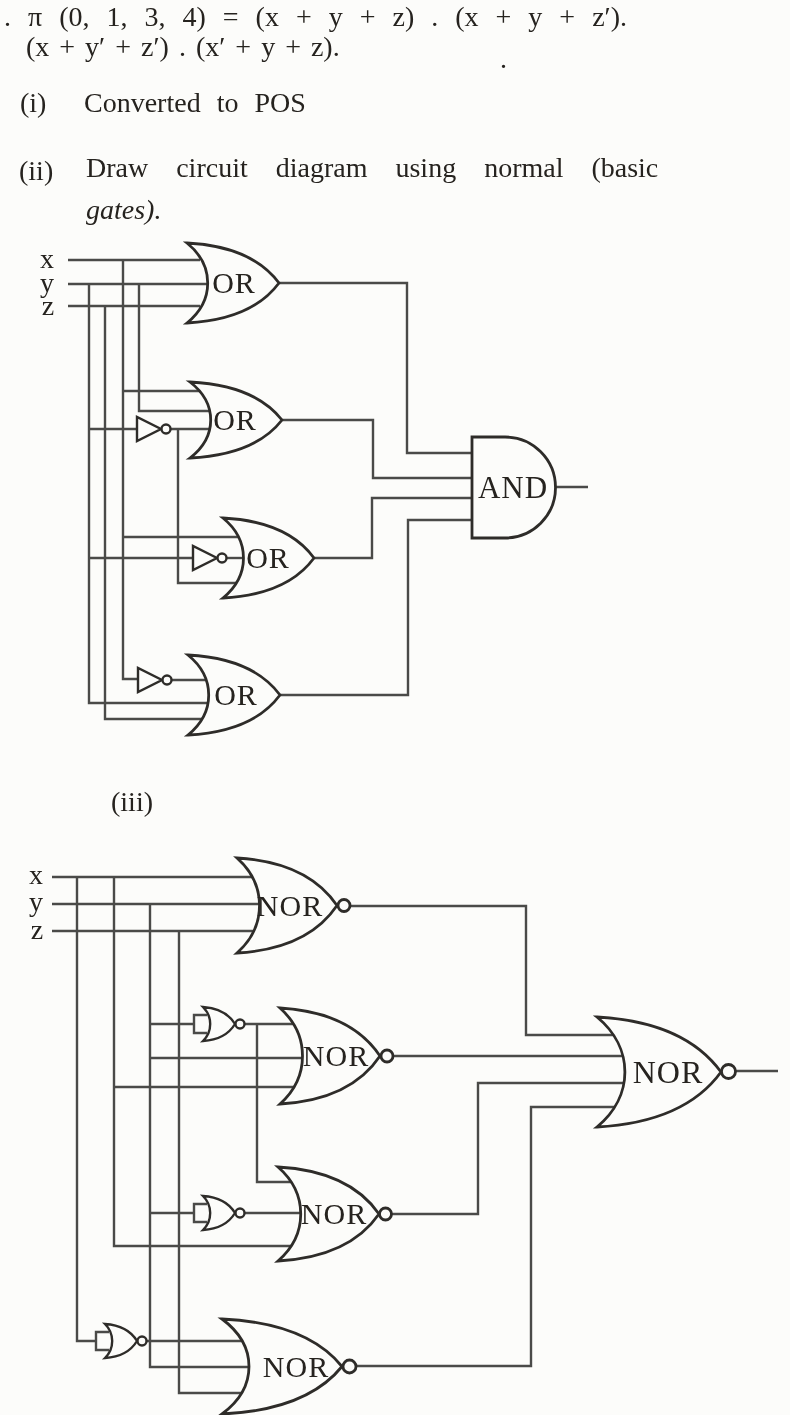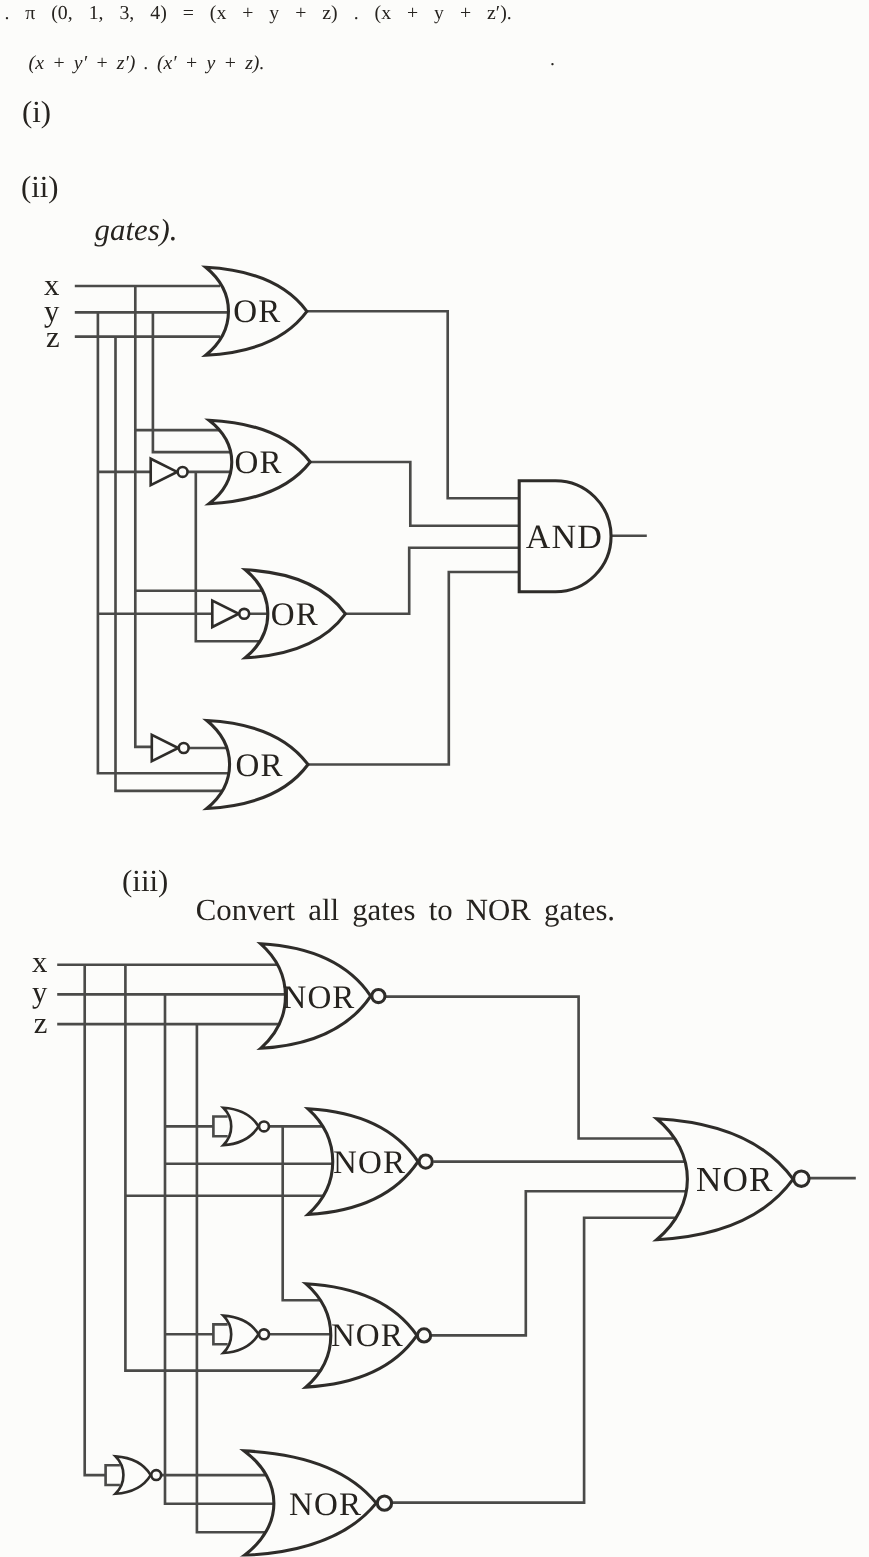--- a/index.html
+++ b/index.html
@@ -1,48 +1,49 @@
 <!DOCTYPE html>
 <html><head>
 <meta charset="utf-8">
 <style>
   html,body{margin:0;padding:0;}
   body{width:790px;height:1415px;background:#fcfcfa;position:relative;overflow:hidden;
        font-family:"Liberation Serif",serif;}
   .page{position:absolute;inset:0;}
   .t{position:absolute;color:#26231f;white-space:nowrap;line-height:1.1;
      font-family:"Liberation Serif",serif;}
-  .f1{font-size:18px;}
+  .f1{font-size:28px;}
   .f2{font-size:28px;}
   svg{position:absolute;left:0;top:0;}
   .wire{fill:none;stroke:#4a4a48;stroke-width:2.4;}
   .gate{fill:#fcfcfa;stroke:#2e2c29;stroke-width:2.8;}
   .thin{stroke-width:2.4;}
   .lbl{fill:#26231f;font-family:"Liberation Serif",serif;text-anchor:middle;letter-spacing:1px;}
   .fs28{font-size:28px;letter-spacing:0;}
   .fs30{font-size:30px;}
   .fs31{font-size:31px;}
   .fs32{font-size:32px;}
 </style>
 </head>
 <body>
 
 <div class="page">
 
   <div class="t f1" style="left:4px;top:2px;word-spacing:10px;">. π (0, 1, 3, 4) = (x + y + z) . (x + y + z′).</div>
-  <div class="t f1" style="left:26px;top:48px;word-spacing:3px;font-style:italic;">(x + y′ + z′) . (x′ + y + z).</div>
+  <div class="t f1" style="left:26px;top:32px;word-spacing:3px;">(x + y′ + z′) . (x′ + y + z).</div>
   <div class="t f1" style="left:500px;top:44px;">.</div>
 
   <div class="t f2" style="left:20px;top:88px;">(i)</div>
+  <div class="t f2" style="left:84px;top:88px;word-spacing:9px;">Converted to POS</div>
 
   <div class="t f2" style="left:19px;top:156px;">(ii)</div>
+  <div class="t f2" style="left:86px;top:153px;word-spacing:21px;">Draw circuit diagram using normal (basic</div>
   <div class="t f2" style="left:86px;top:195px;font-style:italic;">gates).</div>
 
   <div class="t f2" style="left:111px;top:787px;">(iii)</div>
-  <div class="t f2" style="left:178px;top:813px;word-spacing:5px;">Convert all gates to NOR gates.</div>
 
   <svg width="790" height="1415" viewBox="0 0 790 1415">
 
     <g>
       <g>
         <path class="wire" d="M68,260 H200"></path>
         <path class="wire" d="M68,284 H220"></path>
         <path class="wire" d="M68,306 H200"></path>
         <path class="wire" d="M89,284 V703 H220 M89,429 H137 M89,558 H193"></path>
         <path class="wire" d="M105,306 V719 H215"></path>

